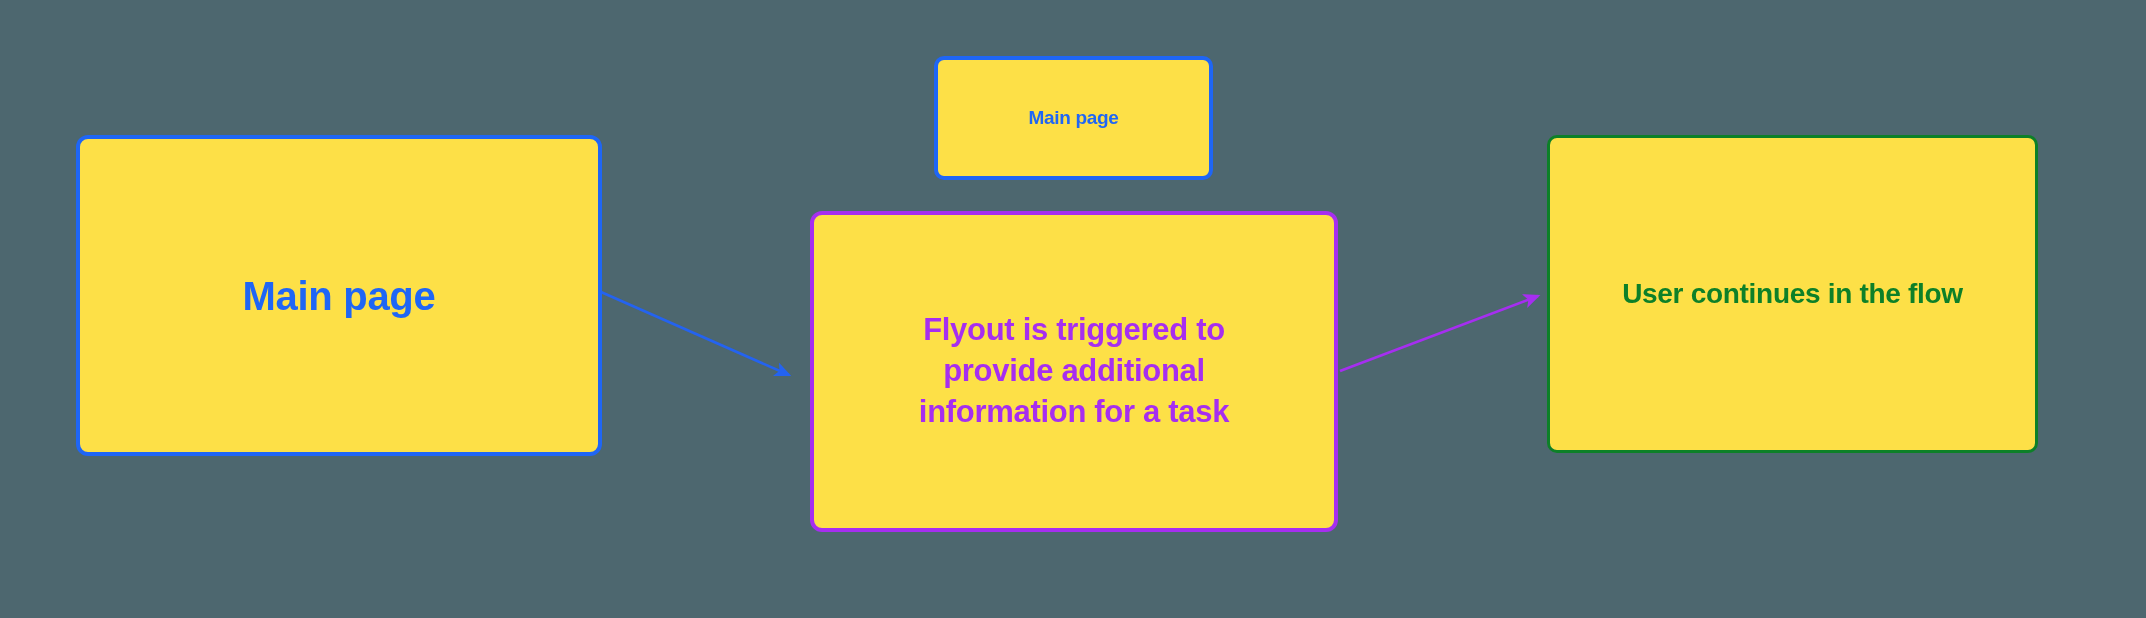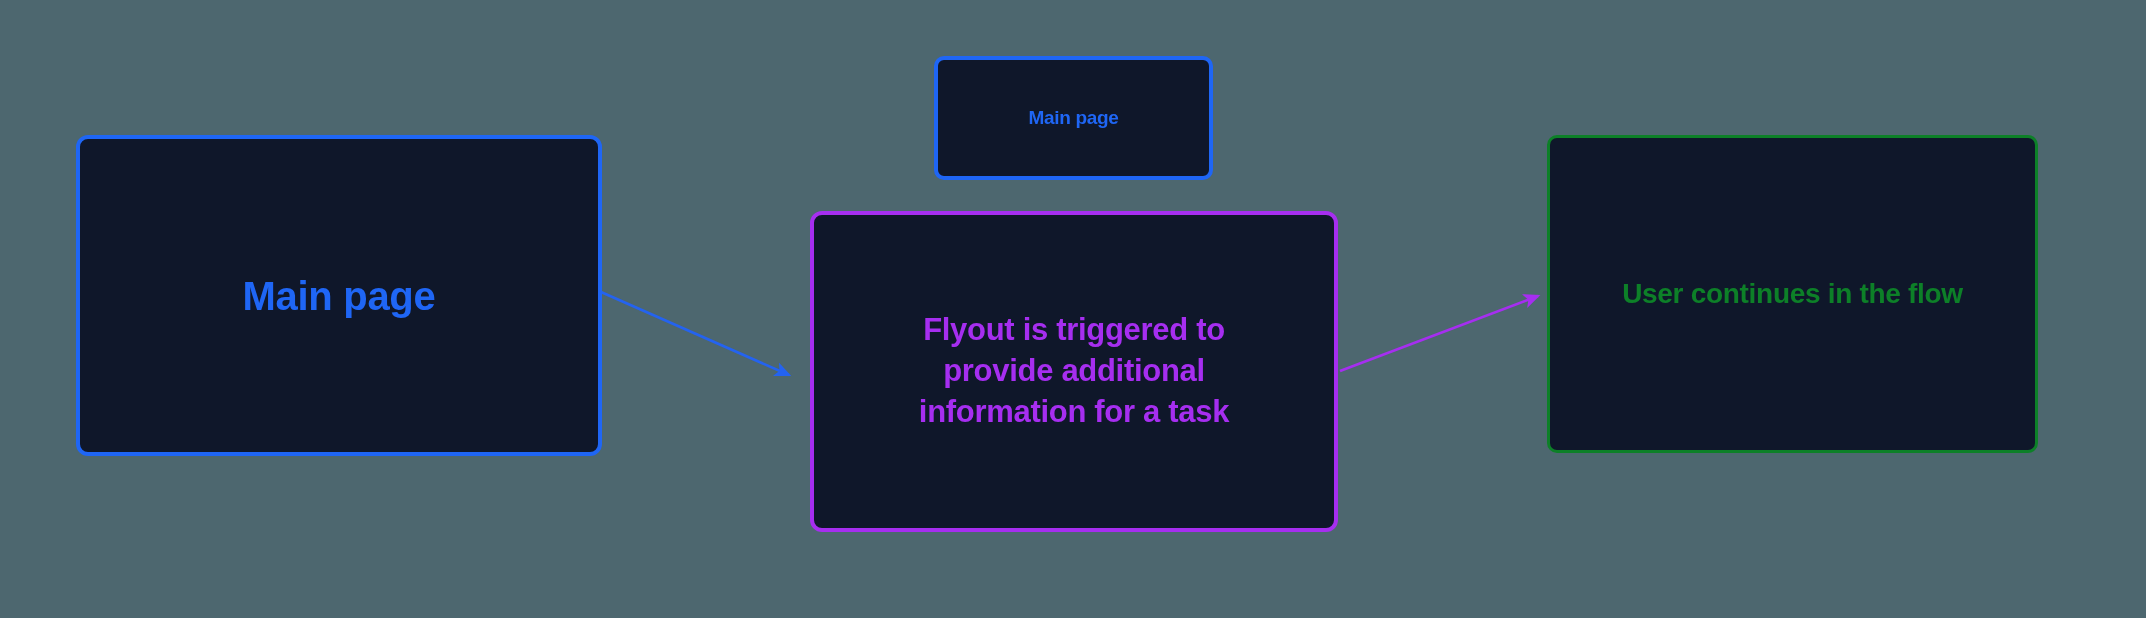--- a/index.html
+++ b/index.html
@@ -14,21 +14,21 @@
     overflow: hidden;
   }
   #canvas {
     position: relative;
     width: 2146px;
     height: 618px;
     background: #4d676f;
   }
   .node {
     position: absolute;
-    background: #0f172a;
+    background: #fde047;
     border-radius: 12px;
     display: flex;
     align-items: center;
     justify-content: center;
     box-sizing: border-box;
     text-align: center;
   }
   .node-label {
     font-weight: 700;
     line-height: 1.2;

